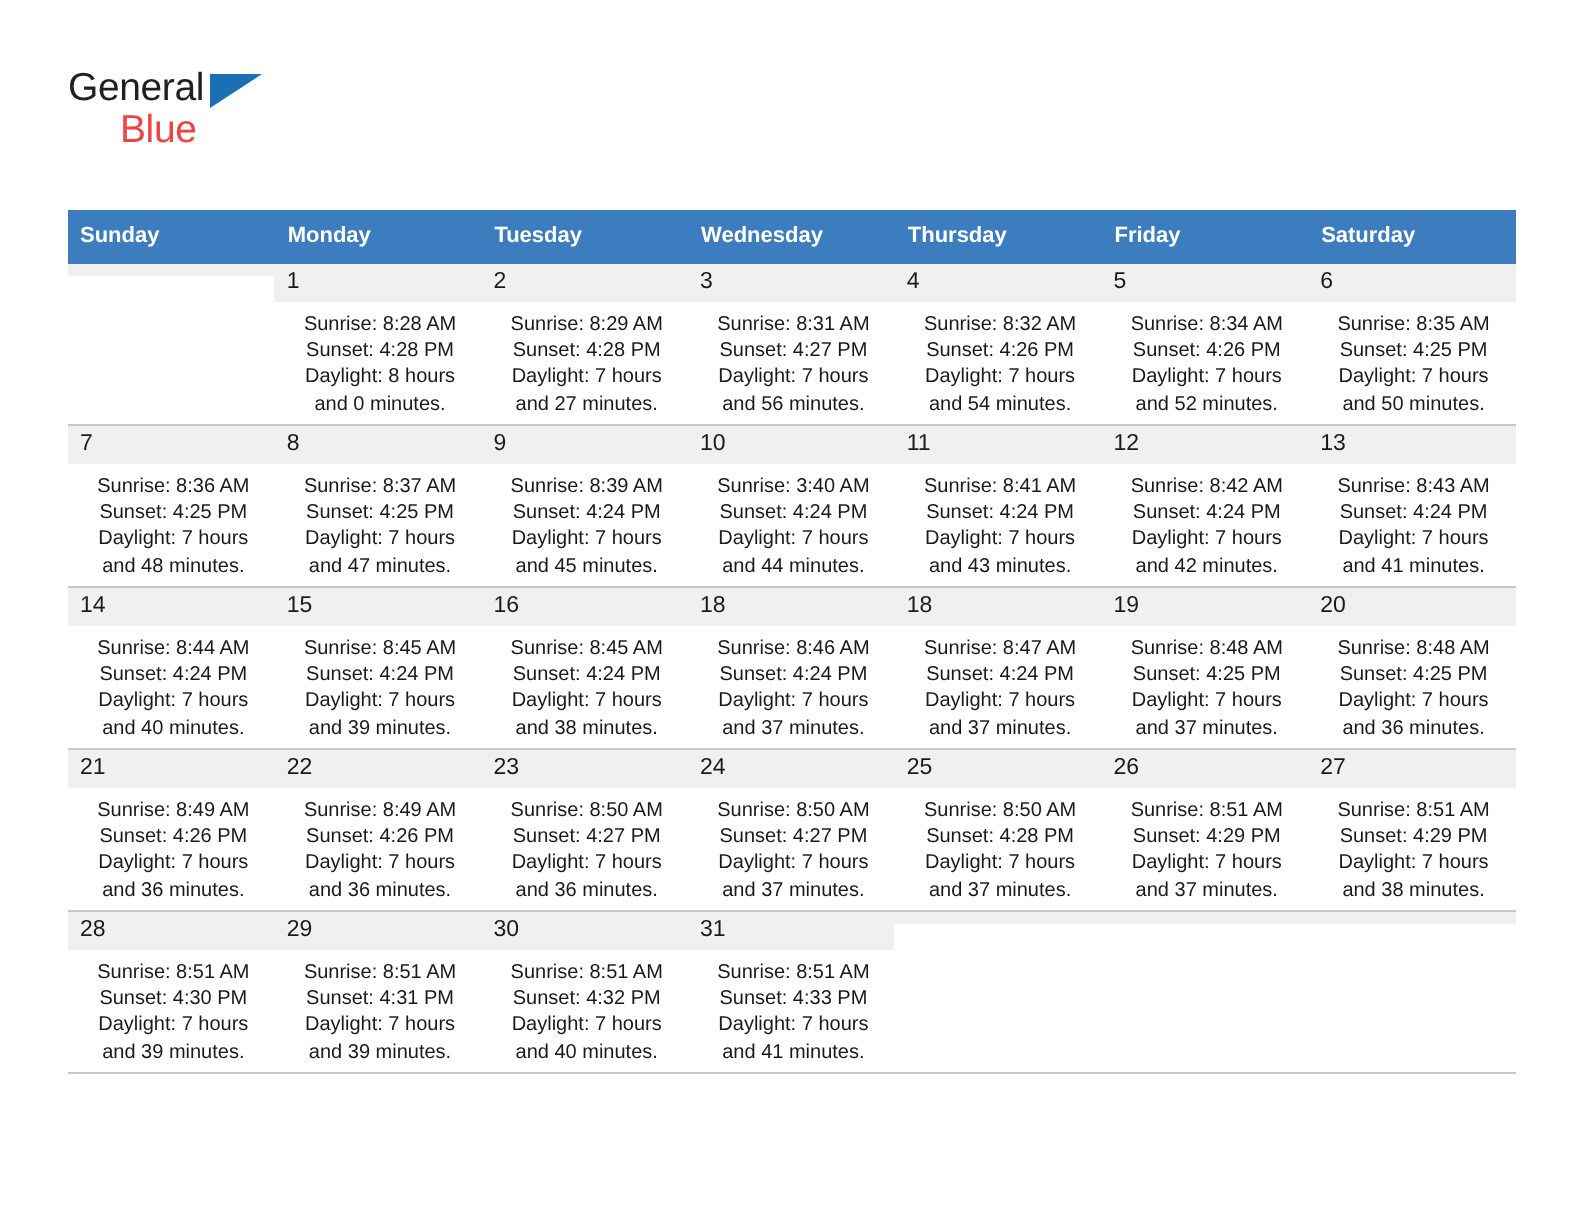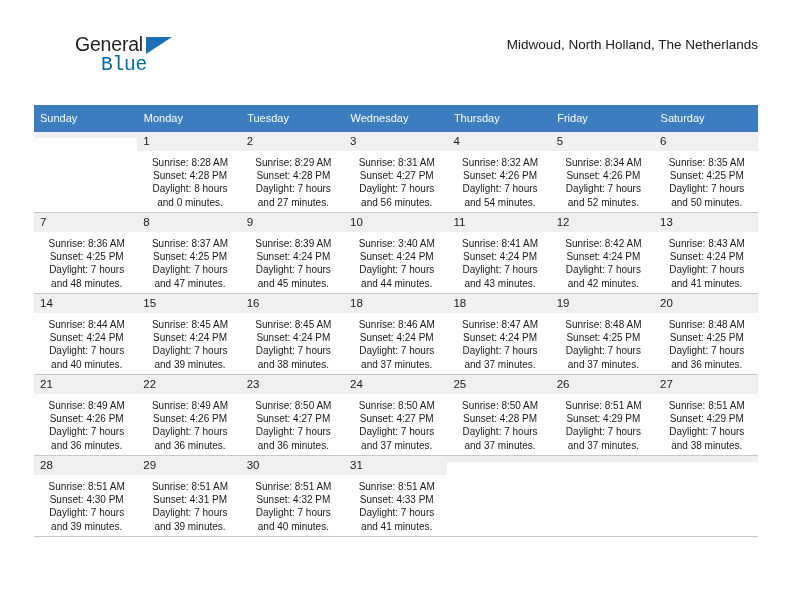--- a/index.html
+++ b/index.html
@@ -21,45 +21,43 @@
     box-sizing: border-box;
   }
 
   
   .header {
     position: absolute;
     left: 34px;
     top: 28px;
     right: 34px;
     height: 72px;
-    margin-left: 41px;
   }
   .brand {
     position: absolute;
     left: 0;
     top: 6px;
     width: 180px;
     height: 56px;
   }
   .brand-general {
     font-size: 19.5px;
     color: #231f20;
     letter-spacing: -0.2px;
     line-height: 20px;
     display: block;
   }
   .brand-blue {
     font-size: 19.5px;
-    color: #0369a1;
+    color: #ef4444;
     letter-spacing: -0.2px;
     line-height: 20px;
     display: block;
     margin-left: 26px;
     margin-top: 1px;
-    font-family: Liberation Mono, monospace;
   }
   .brand-triangle {
     position: absolute;
     left: 71px;
     top: 3px;
     width: 0;
     height: 0;
     border-top: 17px solid #1b6fb5;
     border-right: 26px solid transparent;
   }
@@ -91,21 +89,21 @@
     left: 34px;
     top: 105px;
     width: 724px;
     border-collapse: collapse;
     table-layout: fixed;
   }
   .calendar th {
     background: #3c7dbf;
     color: #ffffff;
     font-size: 11px;
-    font-weight: normal;
+    font-weight: bold;
     text-align: left;
     padding: 4px 0 5px 6px;
     border-right: 1px solid #3c7dbf;
     height: 18px;
     vertical-align: middle;
   }
   .calendar td {
     width: 103.4px;
     height: 80px;
     vertical-align: top;
@@ -154,21 +152,20 @@
 
   <div class="header">
 
     <div class="brand">
       <span class="brand-general">General</span>
       <span class="brand-triangle"></span>
       <span class="brand-blue">Blue</span>
     </div>
 
     <div class="title-block">
-      <div class="cal-subtitle">Midwoud, North Holland, The Netherlands</div>
     </div>
 
   </div>
 
   <table class="calendar">
     <thead>
       <tr id="weekday-row">
           <th>Sunday</th>
           <th>Monday</th>
           <th>Tuesday</th>

